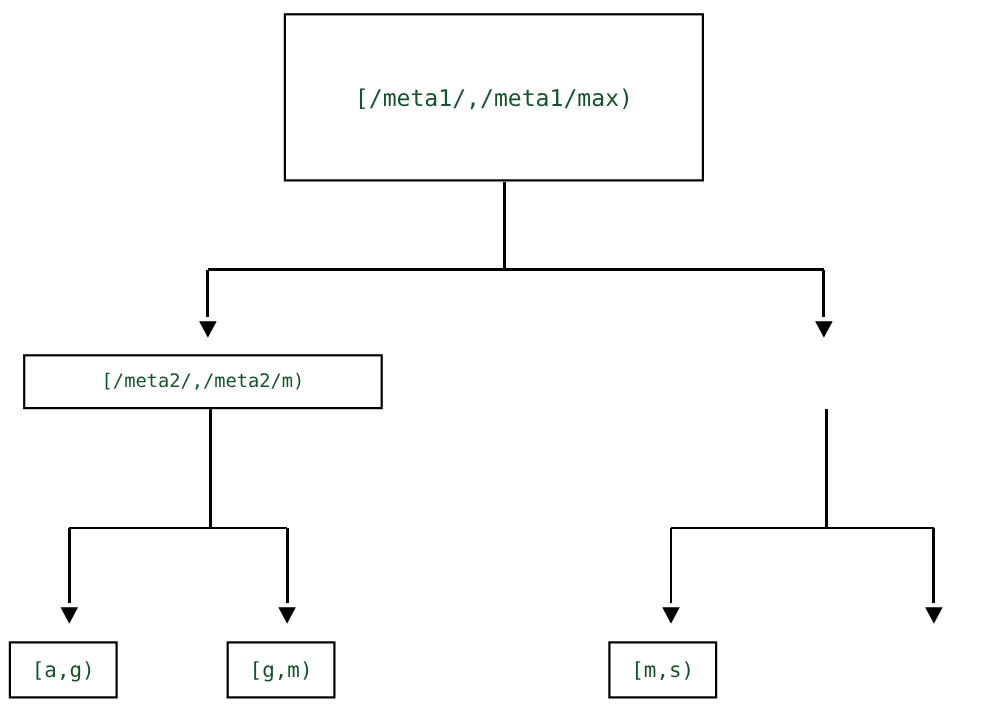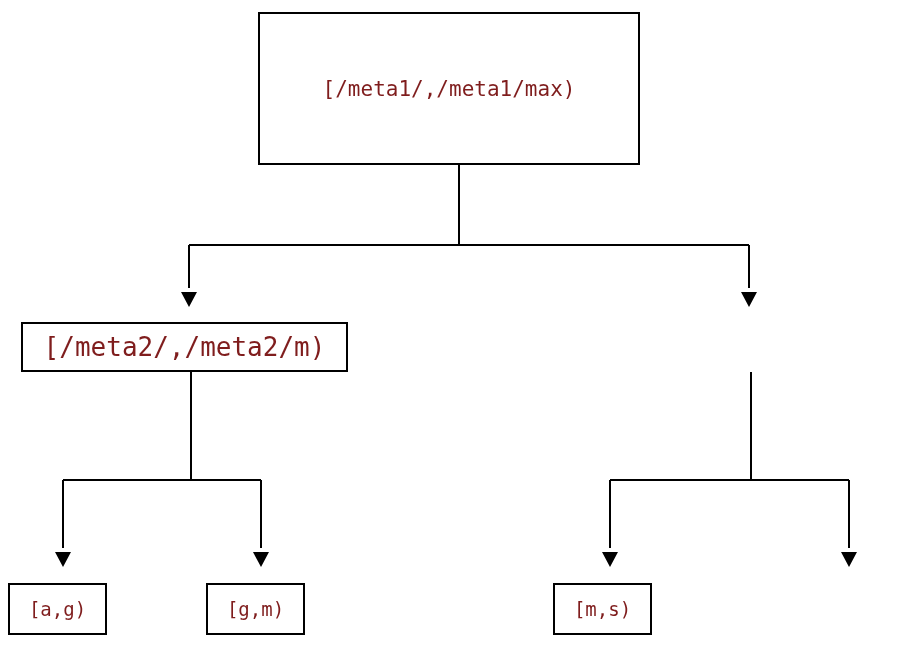--- a/index.html
+++ b/index.html
@@ -20,42 +20,42 @@
     left: 0;
     top: 0;
     width: 912px;
     height: 652px;
   }
   .node {
     position: absolute;
     box-sizing: border-box;
     border: 2px solid #000000;
     background: #ffffff;
-    color: #7f1d1d;
+    color: #14532d;
     display: flex;
     align-items: center;
     justify-content: center;
     text-align: center;
     white-space: pre;
     letter-spacing: 0px;
     z-index: 2;
   }
   .node-root {
     left: 258px;
     top: 12px;
     width: 382px;
     height: 153px;
     font-size: 21px;
   }
   .node-mid-left {
     left: 21px;
     top: 322px;
     width: 327px;
     height: 50px;
-    font-size: 26px;
+    font-size: 17px;
   }
   .node-mid-right {
     left: 578px;
     top: 322px;
     width: 325px;
     height: 50px;
     font-size: 19px;
   }
   .node-leaf {
     height: 52px;

